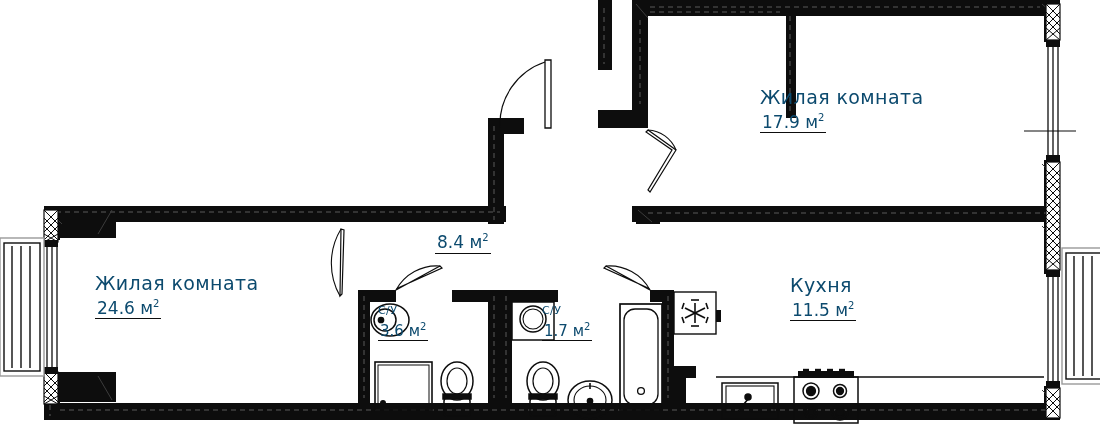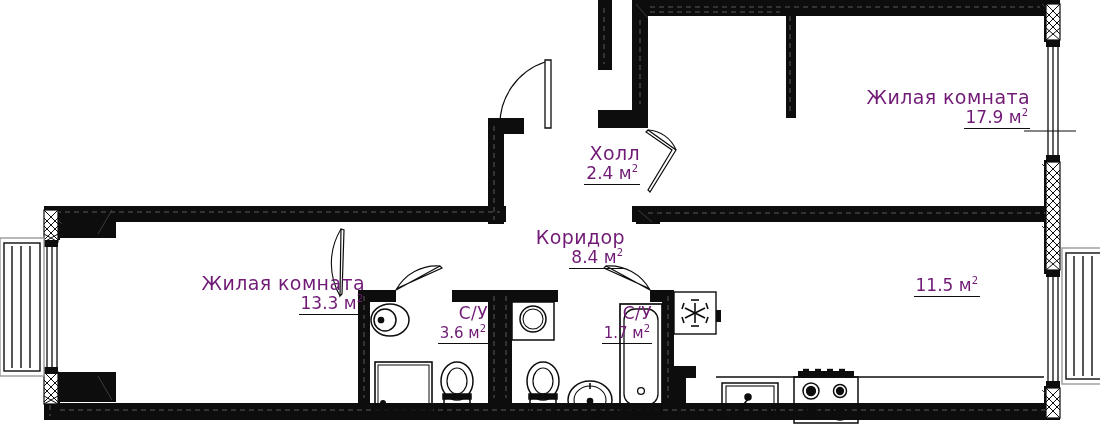--- a/index.html
+++ b/index.html
@@ -1,23 +1,23 @@
 <!DOCTYPE html>
 <html><head>
 <meta charset="utf-8">
 <style>
   html,body{margin:0;padding:0;background:#ffffff;}
   body{font-family:"DejaVu Sans", sans-serif;}
   #plan-root{position:relative;width:1100px;height:433px;background:#fff;overflow:hidden;}
   #plan-svg{position:absolute;left:0;top:0;width:1100px;height:433px;display:block;}
-  .room-label{position:absolute;text-align:right;color:#701a75;pointer-events:none;}
+  .room-label{position:absolute;text-align:left;color:#0c4a6e;pointer-events:none;}
   .room-name{font-size:19px;letter-spacing:.4px;white-space:nowrap;line-height:1.05;}
-  .room-area{font-size:17px;line-height:1.05;white-space:nowrap;display:inline-block;border-bottom:1.6px solid #0d0d0d;padding:0 2px 1px 2px;}
+  .room-area{font-size:17px;line-height:1.05;white-space:nowrap;display:inline-block;border-bottom:1.6px solid #0d0d0d;padding:0 2px 1px 2px;margin-top:5px;}
   .room-area sup{font-size:10px;vertical-align:super;}
-  .small .room-name{font-size:17px;}
+  .small .room-name{font-size:11px;}
   .small .room-area{font-size:15px;}
 </style>
 </head>
 <body>
 
 <div id="plan-root">
 
   <svg id="plan-svg" viewBox="0 0 1100 433">
 
     <g fill="#0d0d0d">
@@ -273,42 +273,38 @@
       </g>
     </g>
 
   </svg>
 
   <div class="room-label" style="left:760px;top:88px;width:270px;">
     <div class="room-name">Жилая комната</div>
     <div class="room-area"><span>17.9</span>&nbsp;<span>м</span><sup>2</sup></div>
   </div>
 
-  <div class="room-label" style="left:450px;top:144px;width:190px;">
-    <div class="room-name">Холл</div>
-    <div class="room-area"><span>2.4</span>&nbsp;<span>м</span><sup>2</sup></div>
-  </div>
 
   <div class="room-label" style="left:435px;top:228px;width:190px;">
-    <div class="room-name">Коридор</div>
     <div class="room-area"><span>8.4</span>&nbsp;<span>м</span><sup>2</sup></div>
   </div>
 
   <div class="room-label" style="left:95px;top:274px;width:270px;">
     <div class="room-name">Жилая комната</div>
-    <div class="room-area"><span>13.3</span>&nbsp;<span>м</span><sup>2</sup></div>
+    <div class="room-area"><span>24.6</span>&nbsp;<span>м</span><sup>2</sup></div>
   </div>
 
   <div class="room-label small" style="left:378px;top:305px;width:110px;">
     <div class="room-name">С/У</div>
     <div class="room-area"><span>3.6</span>&nbsp;<span>м</span><sup>2</sup></div>
   </div>
 
   <div class="room-label small" style="left:542px;top:305px;width:110px;">
     <div class="room-name">С/У</div>
     <div class="room-area"><span>1.7</span>&nbsp;<span>м</span><sup>2</sup></div>
   </div>
 
   <div class="room-label" style="left:790px;top:276px;width:190px;">
+    <div class="room-name">Кухня</div>
     <div class="room-area"><span>11.5</span>&nbsp;<span>м</span><sup>2</sup></div>
   </div>
 
 </div>
 
 </body></html>

